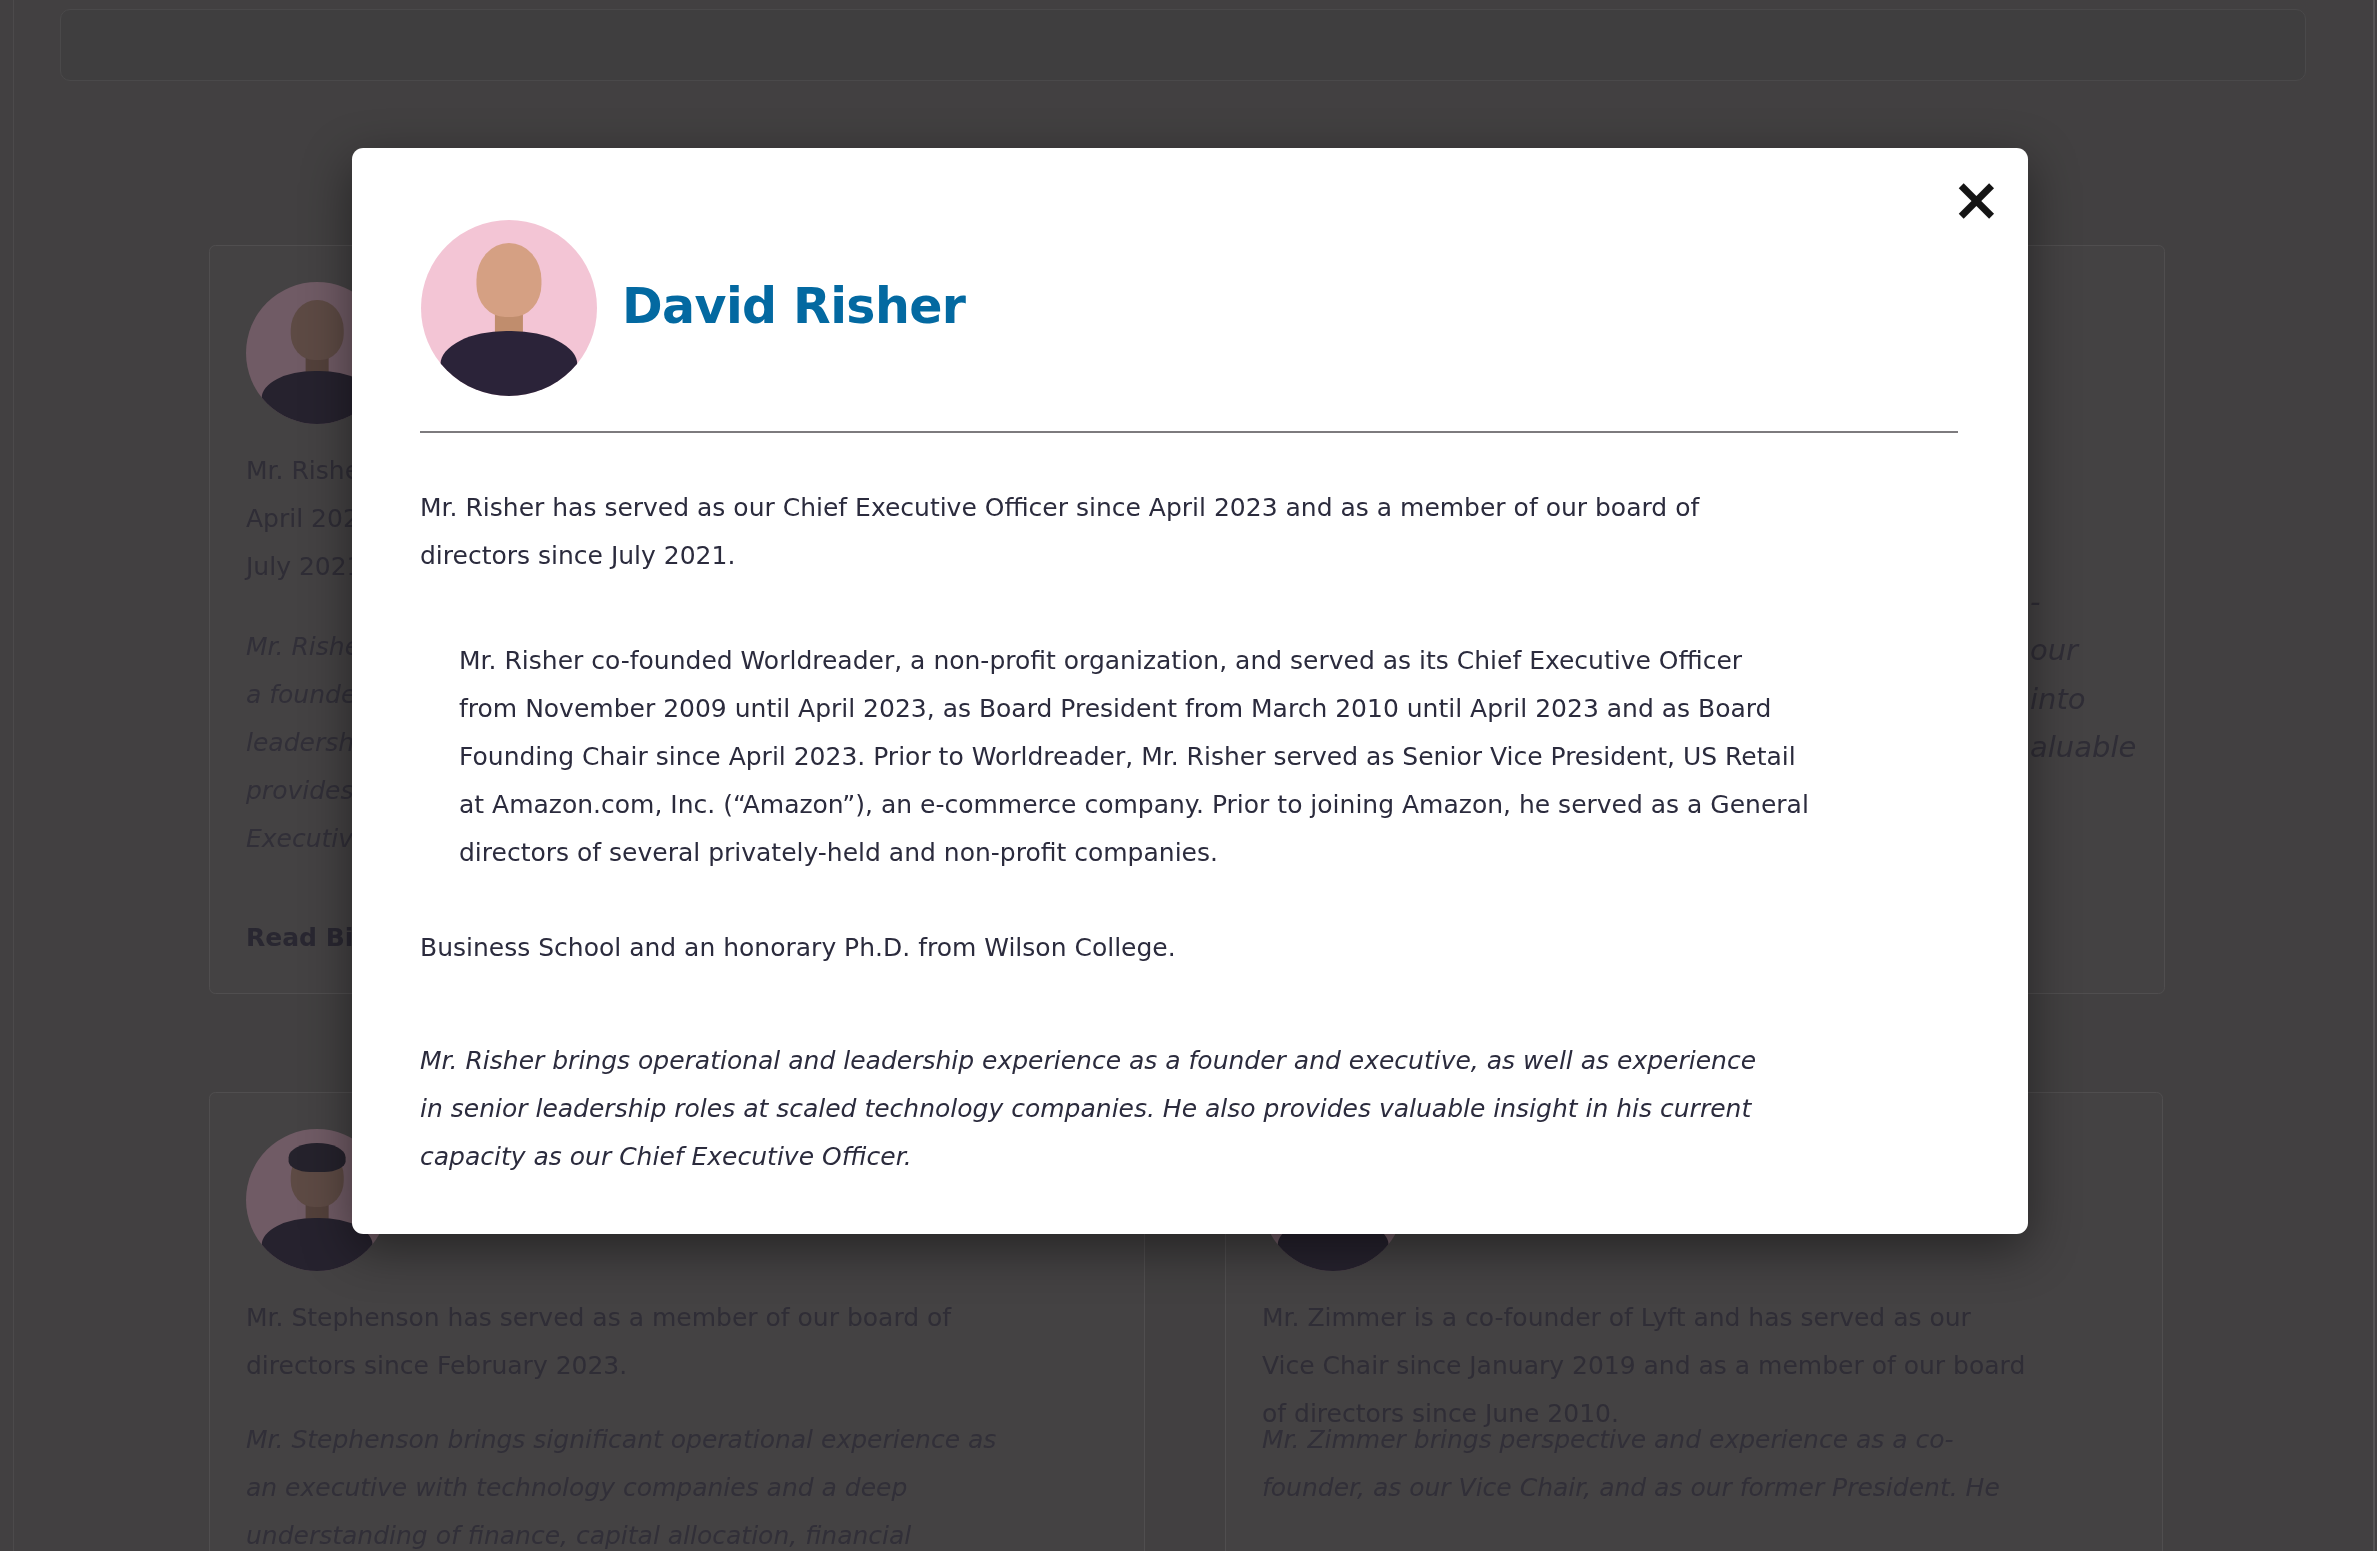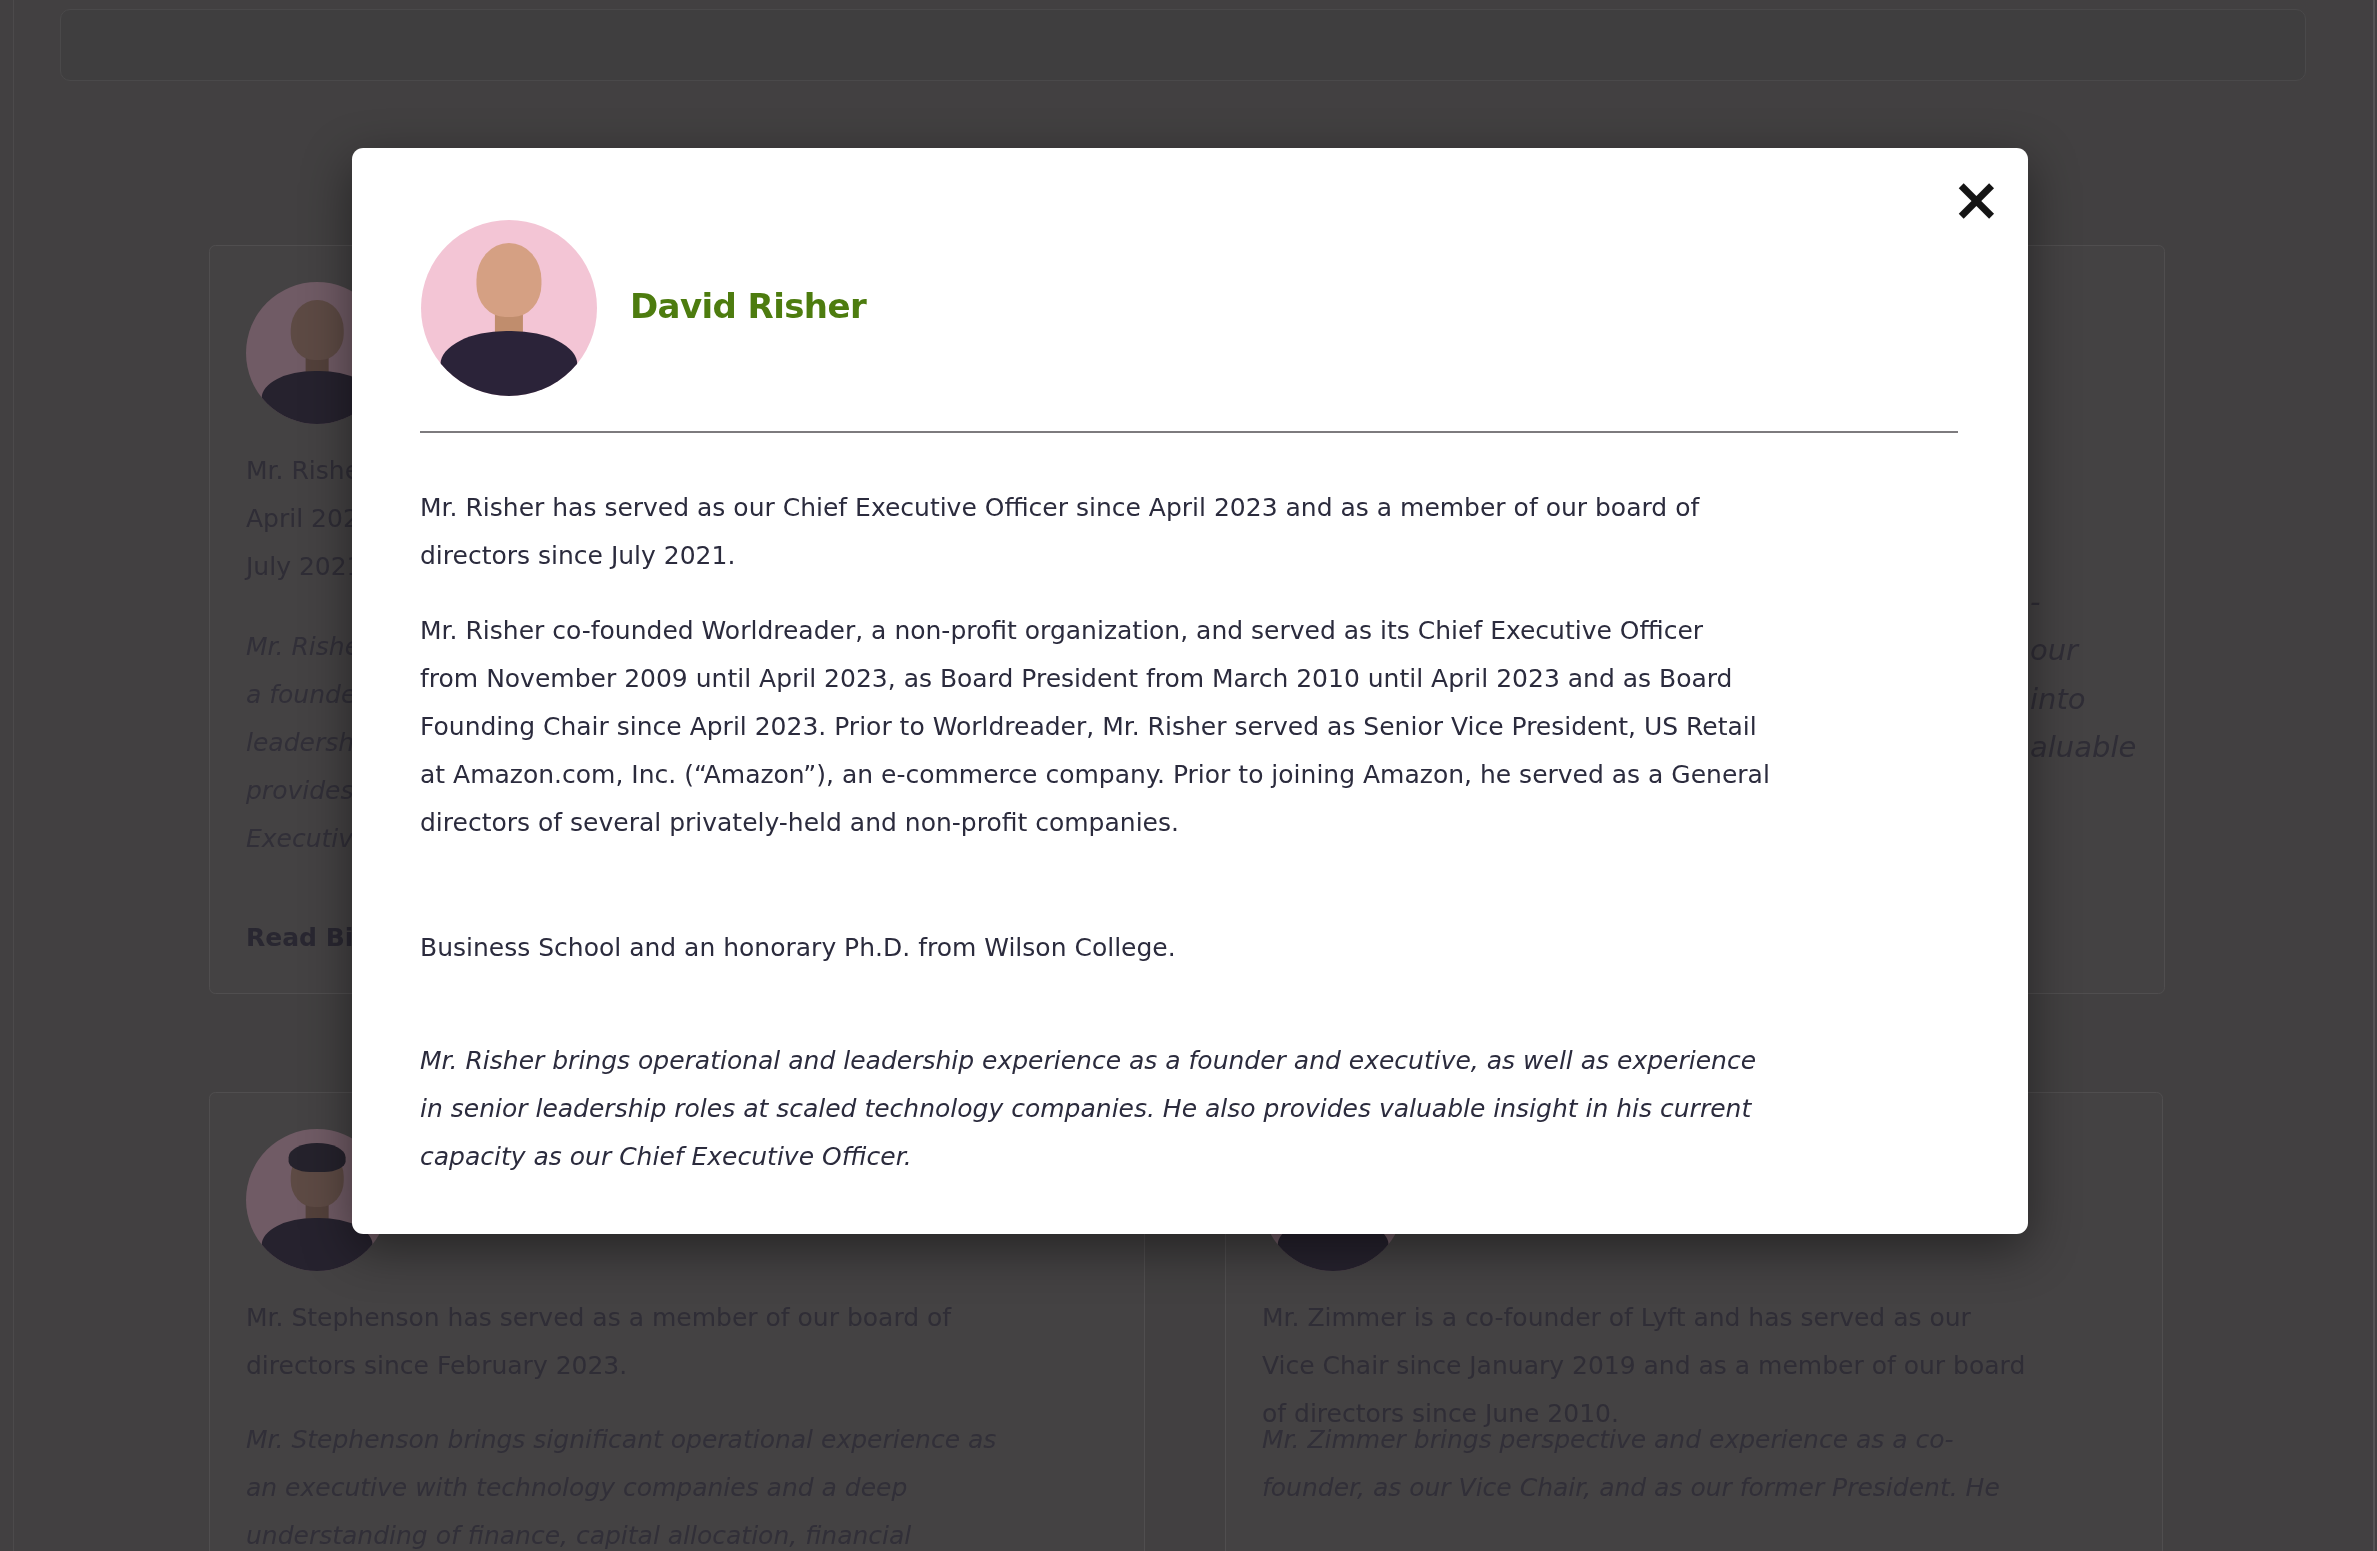--- a/index.html
+++ b/index.html
@@ -51,28 +51,28 @@
     position:absolute;left:1596px;top:22.6px;width:57px;height:57px;
     background:none;border:none;cursor:pointer;padding:0;
     display:flex;align-items:center;justify-content:center;
   }
   #close-btn span{font-size:60px;font-weight:bold;color:#141414;line-height:57px;font-family:"DejaVu Sans", sans-serif;}
   #modal-avatar{left:69px;top:72px;width:176px;height:176px;background:#f3c5d5;}
   #modal-avatar .neck{background:#c08d6d;}
   #modal-avatar .head{background:#d5a083;}
   #modal-avatar .torso{background:#2b2339;}
   #modal-title{
-    position:absolute;left:266px;top:126px;margin:12px;
-    font-size:34px;font-weight:bold;letter-spacing:-0.6px;color:#4d7c0f;white-space:nowrap;
+    position:absolute;left:266px;top:126px;margin:4px;
+    font-size:49px;font-weight:bold;letter-spacing:-0.6px;color:#0369a1;white-space:nowrap;
   }
   #divider{position:absolute;left:68px;top:283px;width:1538px;height:1.9px;background:#7d7b7e;}
   .para{position:absolute;left:68px;font-size:25px;line-height:48px;color:#2b2b3d;}
   .para div{white-space:nowrap;}
   .para.it{font-style:italic;}
-  #p1{top:336px;} #p2{top:459px;} #p3{top:776px;} #p4{top:889px;}
+  #p1{top:336px;} #p2{top:489px;margin-left:39px;} #p3{top:776px;} #p4{top:889px;}
 </style>
 </head>
 <body>
 
 <div id="screen">
 
   <div class="edge" id="edge-left"></div>
   <div class="edge" id="edge-right"></div>
   <div id="topbar"></div>
 

